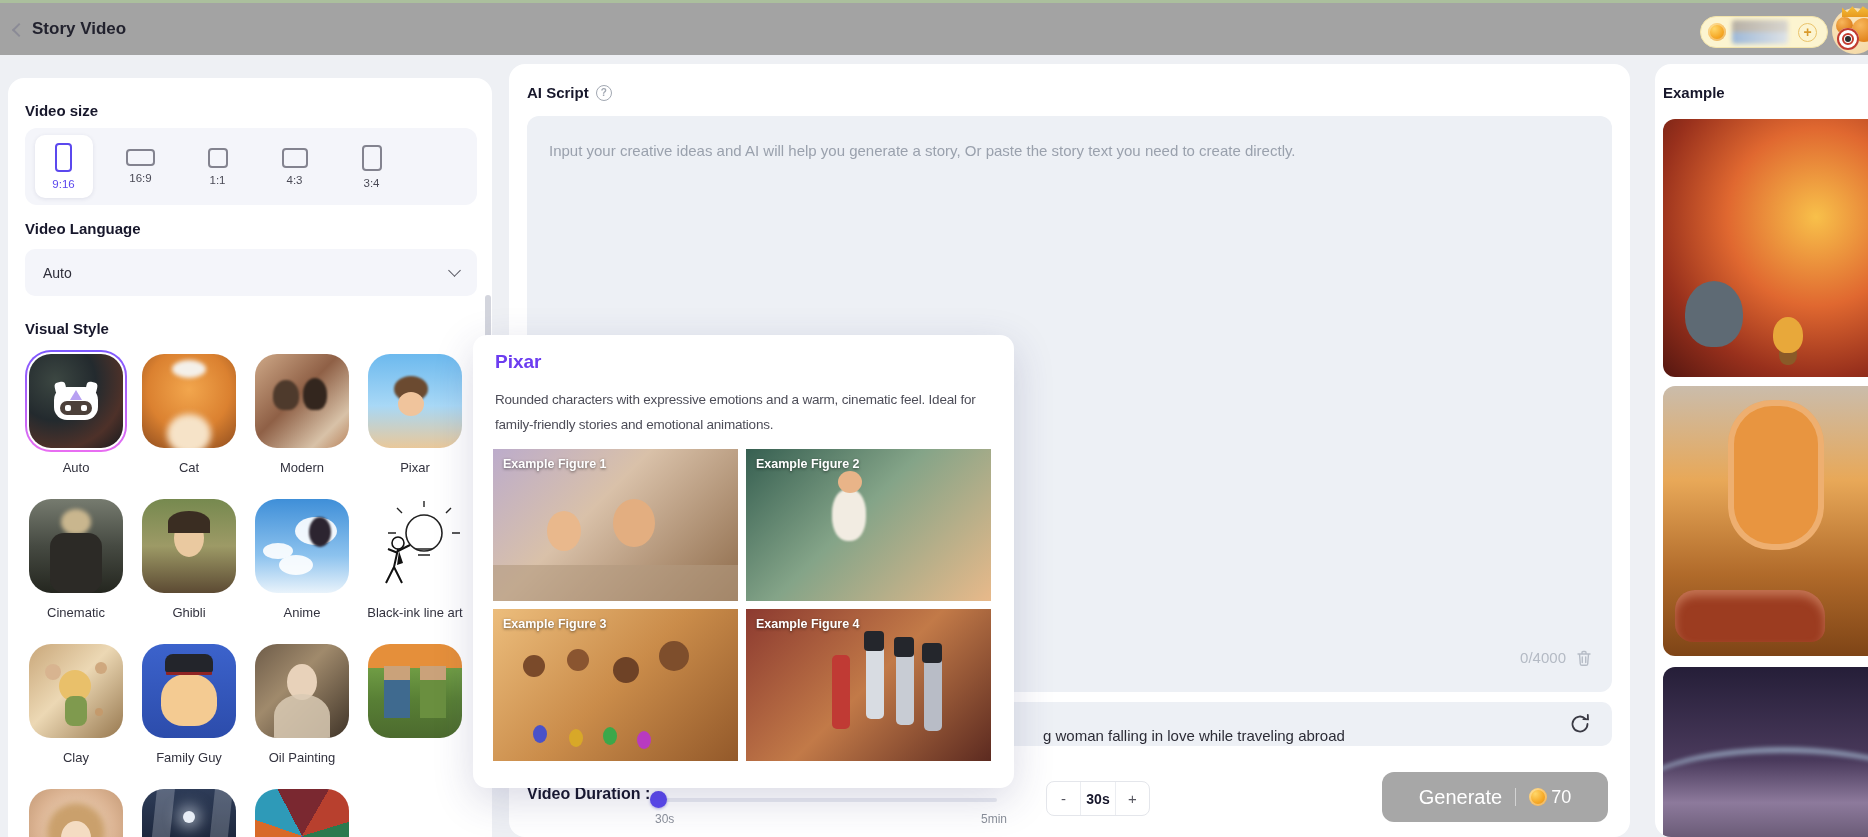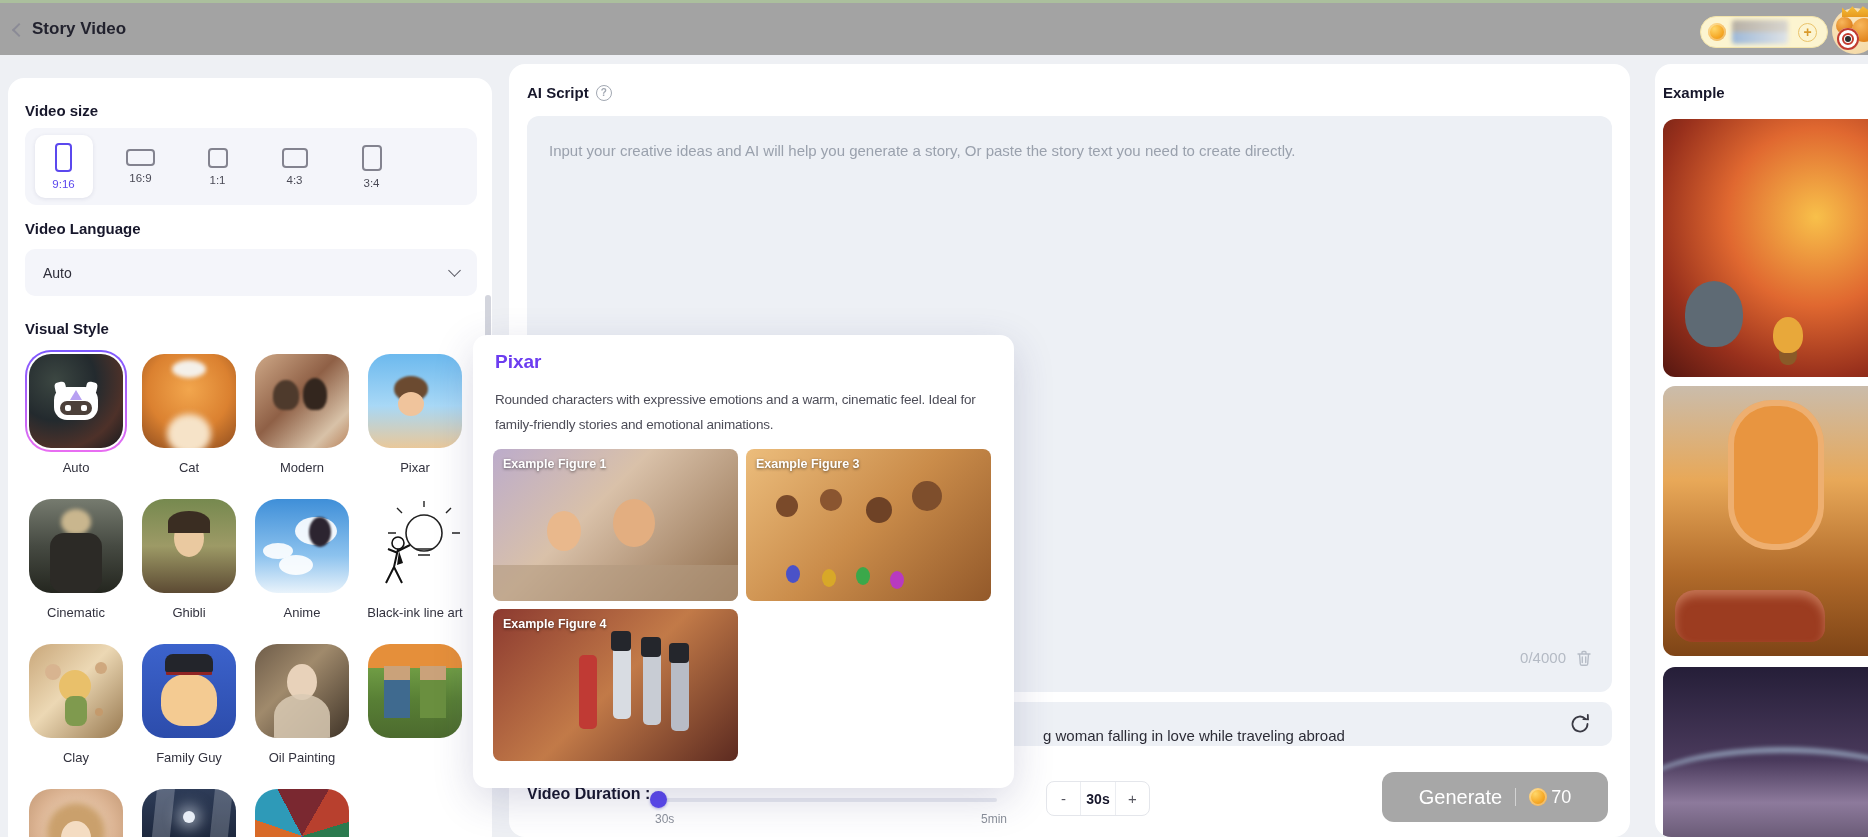--- a/index.html
+++ b/index.html
@@ -169,21 +169,21 @@
   .coin-sm { width:18px; height:18px; border-radius:50%;
     background:radial-gradient(circle at 35% 32%, #ffd76a, #f5a623 55%, #d8860f); box-shadow:inset 0 0 0 2px rgba(255,255,255,.35); }
 
   
   .popup { position:absolute; left:473px; top:335px; width:541px; height:453px; background:#fff; border-radius:14px;
     box-shadow:0 12px 40px rgba(50,50,110,.18); z-index:50; }
   .popup-title { position:absolute; left:22px; top:16px; font-size:19px; font-weight:bold; color:#6c3df0; }
   .popup-desc { position:absolute; left:22px; top:52px; width:512px; font-size:13.5px; letter-spacing:-0.2px;
     line-height:25px; color:#4d4d58; }
   .fig-grid { position:absolute; left:20px; top:114px; display:grid; grid-template-columns:245px 245px; column-gap:8px; row-gap:8px; }
-  .fig { width:245px; height:152px; border-radius:8px; position:relative; overflow:hidden; }
+  .fig { width:245px; height:152px; border-radius:0; position:relative; overflow:hidden; }
   .fig-label { position:absolute; left:10px; top:8px; font-size:12.5px; font-weight:bold; color:#fff;
     text-shadow:0 1px 3px rgba(0,0,0,.55); z-index:3; }
   .f1 { background:linear-gradient(135deg,#bcaccb 0%,#d9c1a9 40%,#8d6a49 100%); }
   .f1::before { content:""; position:absolute; left:54px; top:62px; width:34px; height:40px; border-radius:50%; background:#e9b88c; box-shadow:70px -8px 0 4px #e3ae80; }
   .f1::after { content:""; position:absolute; left:0; bottom:0; width:100%; height:36px; background:#b39a7e; opacity:.6; }
   .f2 { background:linear-gradient(135deg,#365f51 0%,#84a488 45%,#e8b98a 100%); }
   .f2::before { content:""; position:absolute; left:86px; top:40px; width:34px; height:52px; border-radius:45%; background:#f2ece2; filter:blur(1px); }
   .f2::after { content:""; position:absolute; left:92px; top:22px; width:24px; height:22px; border-radius:50%; background:#e9b488; }
   .f3 { background:linear-gradient(135deg,#ecbd7c 0%,#ca8c4a 50%,#93592a 100%); }
   .f3::before { content:""; position:absolute; left:30px; top:46px; width:22px; height:22px; border-radius:50%; background:#7a4a2a;
@@ -470,20 +470,23 @@
   <div class="ex-thumb ex3"></div>
 </div>
 
 <div class="popup">
   <div class="popup-title">Pixar</div>
   <div class="popup-desc">Rounded characters with expressive emotions and a warm, cinematic feel. Ideal for family-friendly stories and emotional animations.</div>
   <div class="fig-grid">
     <div class="fig f1">
       <span class="fig-label">Example Figure 1</span>
     </div>
+    <div class="fig f2">
+      <span class="fig-label">Example Figure 2</span>
+    </div>
     <div class="fig f3">
       <span class="fig-label">Example Figure 3</span>
     </div>
     <div class="fig f4">
       <span class="fig-label">Example Figure 4</span>
     </div>
   </div>
 </div>
 
 </body></html>

